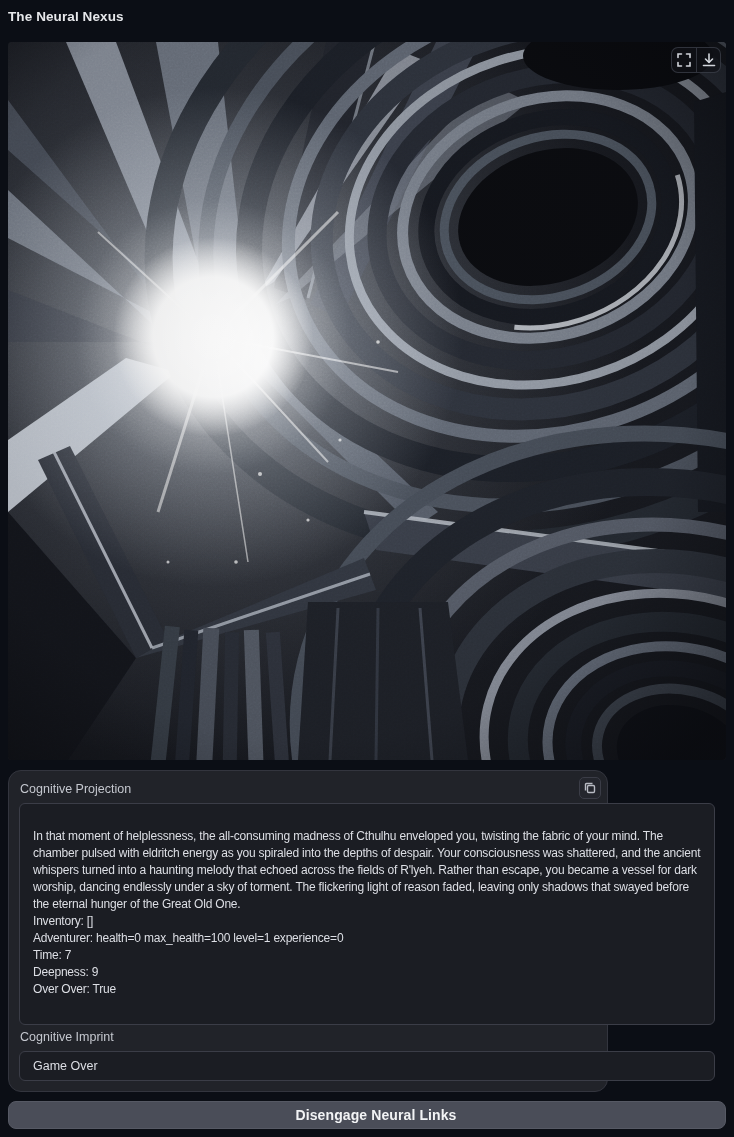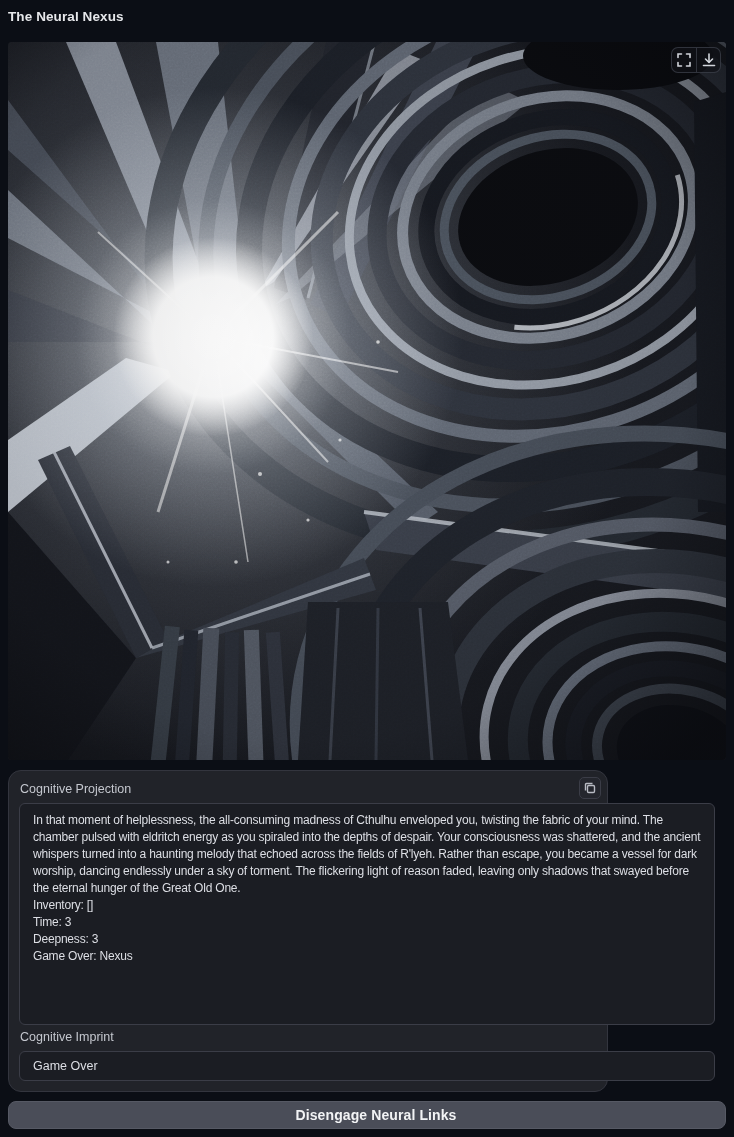--- a/index.html
+++ b/index.html
@@ -7,21 +7,21 @@
   .page{box-sizing:border-box;width:734px;height:1137px;padding:8px;display:flex;flex-direction:column;}
   .title{font-size:13.5px;font-weight:700;color:#e7e8eb;line-height:18px;margin-bottom:16px;letter-spacing:.1px;}
   .image-block{position:relative;width:718px;height:718px;border-radius:4px;overflow:hidden;background:#14161c;flex:0 0 auto;}
   .image-block svg.art{display:block;}
   .img-toolbar{position:absolute;top:5px;right:5px;display:flex;background:rgba(16,18,24,.72);border:1px solid rgba(90,95,108,.45);border-radius:7px;overflow:hidden;}
   .icon-btn{width:24px;height:24px;display:flex;align-items:center;justify-content:center;background:transparent;border:none;cursor:pointer;padding:0;}
   .icon-btn + .icon-btn{border-left:1px solid rgba(90,95,108,.45);}
   .icon-btn svg{stroke:#d2d5db;}
   .panel{position:relative;margin-top:10px;box-sizing:border-box;width:600px;background:#212329;border:1px solid #33353e;border-radius:13px;padding:10px;flex:0 0 auto;}
   .field-label{font-size:12.5px;color:#c4c7ce;line-height:16px;margin:0 0 6px 1px;}
-  .textbox{box-sizing:border-box;width:696px;height:222px;background:#1b1d23;border:1px solid #3b3d47;border-radius:6px;padding:8px 13px;overflow:hidden;color:#dddfe5;font-size:12px;letter-spacing:-0.2px;cursor:text;}
+  .textbox{box-sizing:border-box;width:696px;height:222px;background:#1b1d23;border:1px solid #3b3d47;border-radius:6px;padding:24px 13px;overflow:hidden;color:#dddfe5;font-size:12px;letter-spacing:-0.2px;cursor:text;}
   .textbox .para{line-height:17px;margin:0;}
   .textbox .stat{line-height:17px;}
   .copy-btn{position:absolute;top:6px;right:6px;width:22px;height:22px;box-sizing:border-box;background:#24262d;border:1px solid #3b3d47;border-radius:5px;display:flex;align-items:center;justify-content:center;cursor:pointer;padding:0;}
   .copy-btn svg{stroke:#b8bbc3;}
   .imprint-label{margin-top:4px;}
   .text-input{box-sizing:border-box;width:696px;height:30px;background:#1b1d23;border:1px solid #3b3d47;border-radius:6px;padding:13px 13px;color:#dddfe5;font-size:12.5px;outline:none;font-family:"Liberation Sans",sans-serif;}
   .cta{margin-top:9px;box-sizing:border-box;width:718px;height:36px;background:#4a4d58;border:1px solid #565964;border-radius:8px;color:#f2f3f5;font-size:14px;font-weight:700;cursor:pointer;font-family:"Liberation Sans",sans-serif;letter-spacing:.1px;padding-left:24px;}
 </style>
 </head>
 <body>
@@ -179,23 +179,24 @@
         <rect x="3.5" y="3.5" width="7" height="7" rx="1.2"></rect>
           <path d="M8.5 1.5 H2.5 A1 1 0 0 0 1.5 2.5 V8.5"></path>
       </svg>
     </button>
 
     <div class="field-label">Cognitive Projection</div>
 
     <div class="textbox">
       <div class="para">In that moment of helplessness, the all-consuming madness of Cthulhu enveloped you, twisting the fabric of your mind. The chamber pulsed with eldritch energy as you spiraled into the depths of despair. Your consciousness was shattered, and the ancient whispers turned into a haunting melody that echoed across the fields of R'lyeh. Rather than escape, you became a vessel for dark worship, dancing endlessly under a sky of torment. The flickering light of reason faded, leaving only shadows that swayed before the eternal hunger of the Great Old One.</div>
       <div class="stat">Inventory: []</div>
-      <div class="stat">Time: 3</div>
-      <div class="stat">Deepness: 3</div>
-      <div class="stat">Game Over: Nexus</div>
+      <div class="stat">Adventurer: health=0 max_health=100 level=1 experience=0</div>
+      <div class="stat">Time: 7</div>
+      <div class="stat">Deepness: 9</div>
+      <div class="stat">Over Over: True</div>
     </div>
 
     <div class="field-label imprint-label">Cognitive Imprint</div>
     <input class="text-input" type="text" value="Game Over" style="">
   </div>
 
   <button class="cta">Disengage Neural Links</button>
 
 </div>
 

